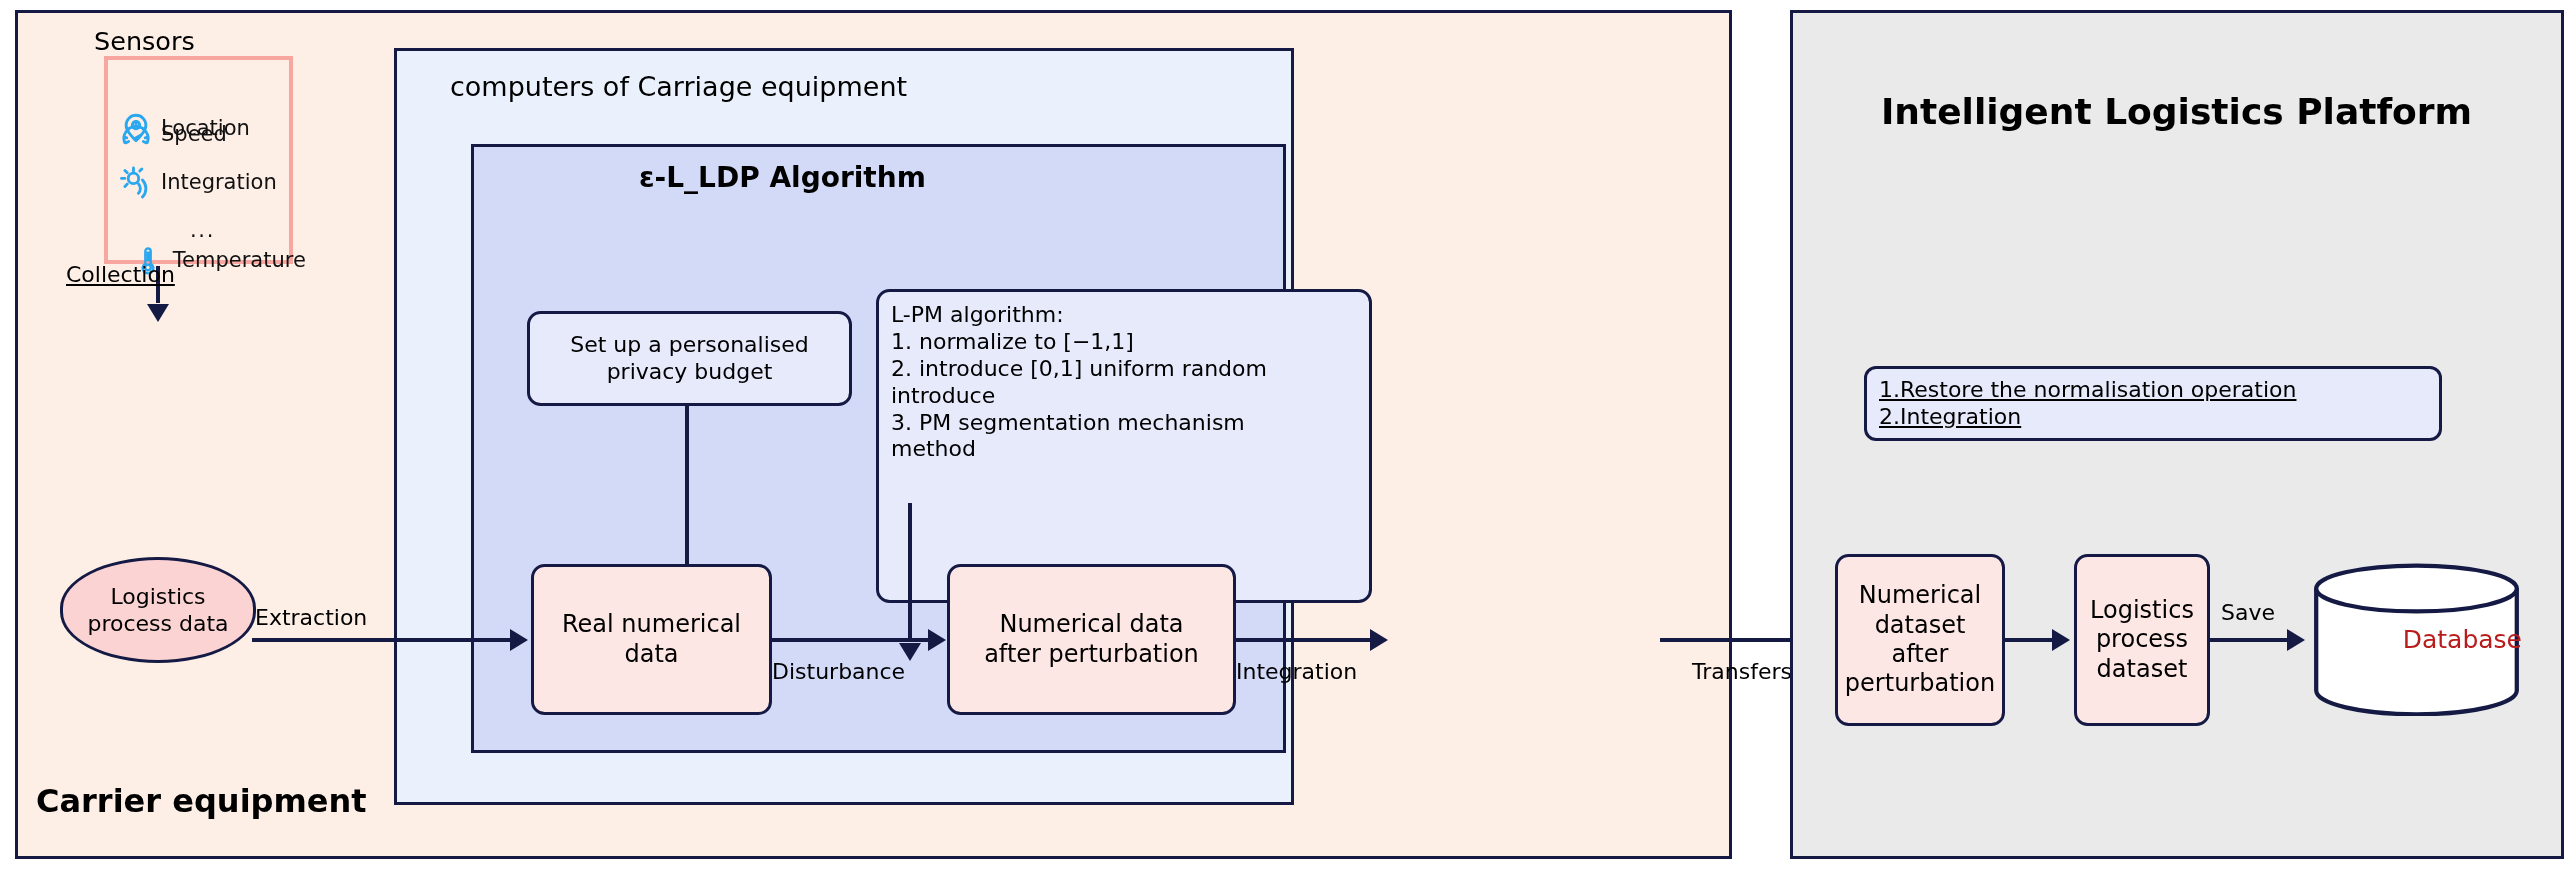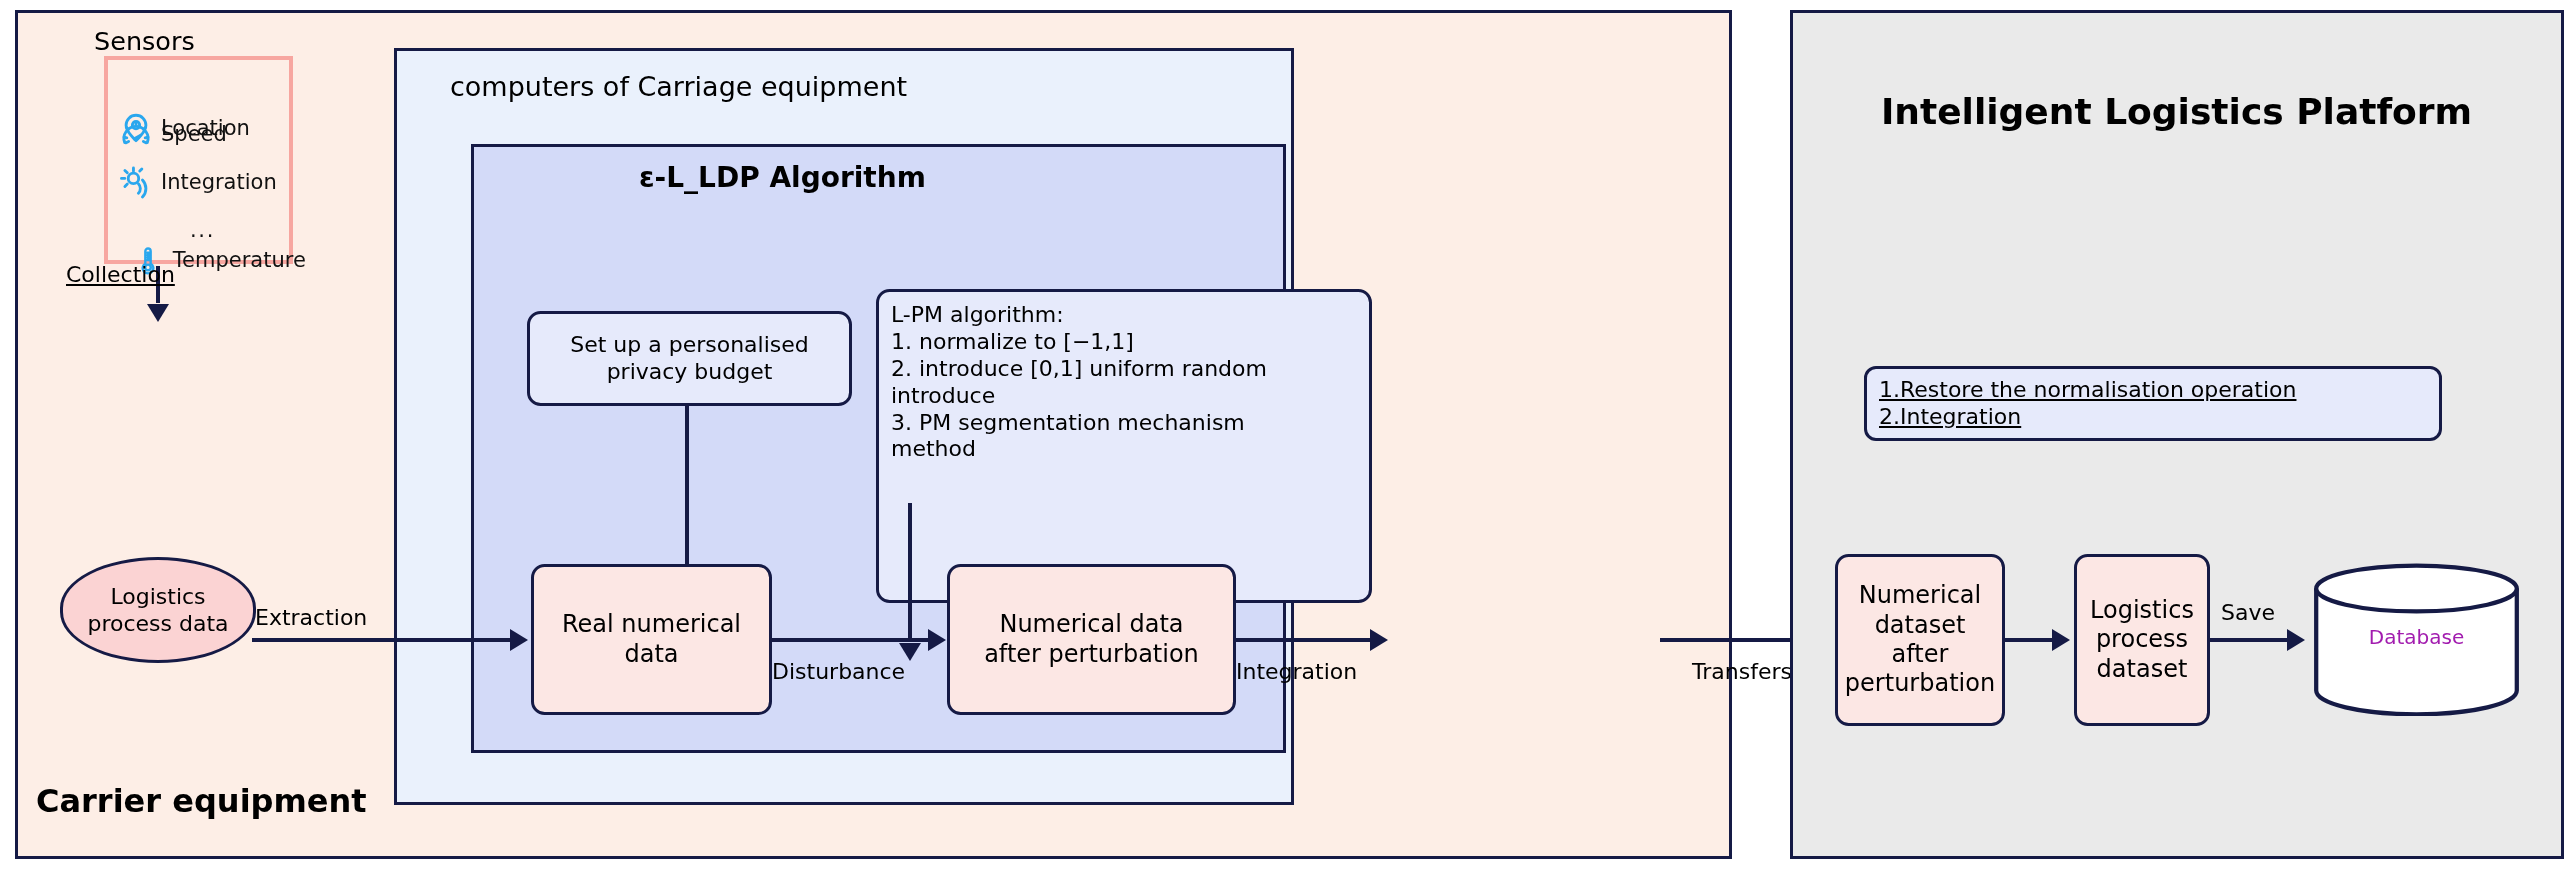--- a/index.html
+++ b/index.html
@@ -47,21 +47,21 @@
   #pert-box{left:947px;top:564px;width:289px;height:151px;font-size:24px;border-radius:13.6px;padding:0 8.5px;}
   #multi-box{left:1390px;top:564px;width:272px;height:151px;font-size:24px;border-radius:13.6px;padding:0 8.5px;}
 
   #restore-box{left:1864px;top:366px;width:578px;height:75px;font-size:22px;border-radius:12px;justify-content:flex-start;text-align:left;padding:3.4px 12px;}
   #restore-box .ln{display:block;text-decoration:underline;}
 
   #numset-box{left:1835px;top:554px;width:170px;height:172px;font-size:24px;border-radius:13.6px;padding:0 6.8px;}
   #procset-box{left:2074px;top:554px;width:136px;height:172px;font-size:24px;border-radius:13.6px;padding:0 6.8px;}
 
   #database{position:absolute;left:2311px;top:563px;width:211px;height:153px;}
-  #db-label{position:absolute;left:2311px;top:625px;width:211px;text-align:center;font-size:20px;color:#a21caf;}
+  #db-label{position:absolute;left:2311px;top:625px;width:211px;text-align:right;font-size:25px;color:#b91c1c;}
 
   
   .ln-h{position:absolute;height:4.3px;background:#151A45;}
   .ln-v{position:absolute;width:4.3px;background:#151A45;}
   .ar-r{position:absolute;width:0;height:0;border-top:11px solid transparent;border-bottom:11px solid transparent;border-left:18.7px solid #151A45;}
   .ar-d{position:absolute;width:0;height:0;border-left:11px solid transparent;border-right:11px solid transparent;border-top:18.7px solid #151A45;}
   .elabel{position:absolute;font-size:22px;color:#000;white-space:nowrap;background:transparent;}
 </style>
 </head>
 <body>

